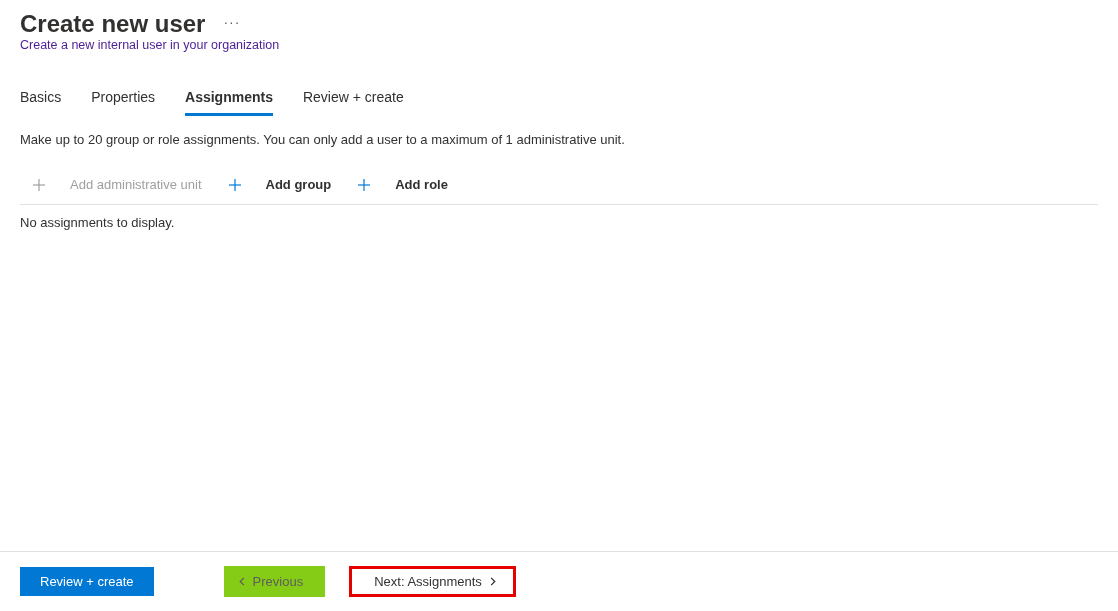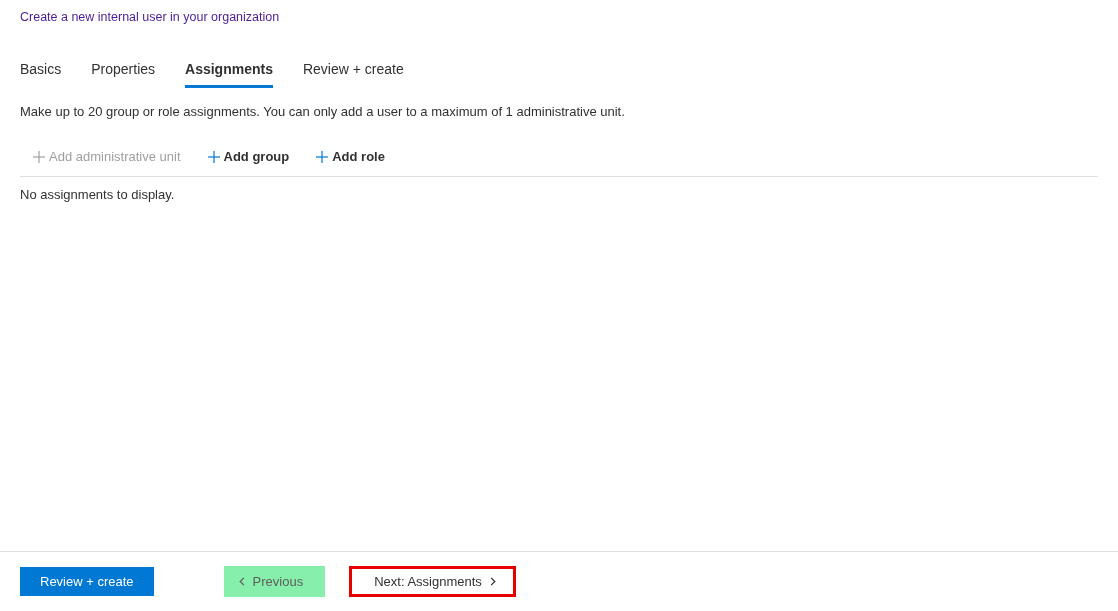--- a/index.html
+++ b/index.html
@@ -69,21 +69,21 @@
     }
     .action-bar {
       display: flex;
       gap: 18px;
       padding: 4px 0 10px 8px;
       border-bottom: 1px solid #e1dfdd;
     }
     .action-btn {
       display: flex;
       align-items: center;
-      gap: 3px;
+      gap: 24px;
       font-size: 13px;
       cursor: pointer;
       background: none;
       border: none;
       padding: 2px 4px;
     }
     .action-btn.disabled {
       color: #a19f9d;
       cursor: default;
     }
@@ -125,21 +125,21 @@
       display: inline-flex;
       align-items: center;
       gap: 6px;
     }
     .btn-primary {
       background: #0078d4;
       color: #ffffff;
       padding: 7px 20px;
     }
     .btn-secondary {
-      background: #86efac;
+      background: #84cc16;
       color: #605e5c;
       padding: 7px 22px 7px 14px;
     }
     .btn-outline {
       background: #ffffff;
       color: #323130;
       border: 3px solid #e60000;
       padding: 5px 16px 5px 22px;
     }
     .footer-right {
@@ -148,20 +148,24 @@
     }
     .chevron {
       display: inline-flex;
       align-items: center;
     }
   </style>
 </head>
 <body>
 
 <div class="header">
+  <div class="title-row">
+    <h1 class="page-title">Create new user</h1>
+    <span class="more-icon">···</span>
+  </div>
   <div class="subtitle">Create a new internal user in your organization</div>
 </div>
 
 <div class="tabs">
   <div class="tab">Basics</div>
   <div class="tab">Properties</div>
   <div class="tab active">Assignments</div>
   <div class="tab">Review + create</div>
 </div>
 

